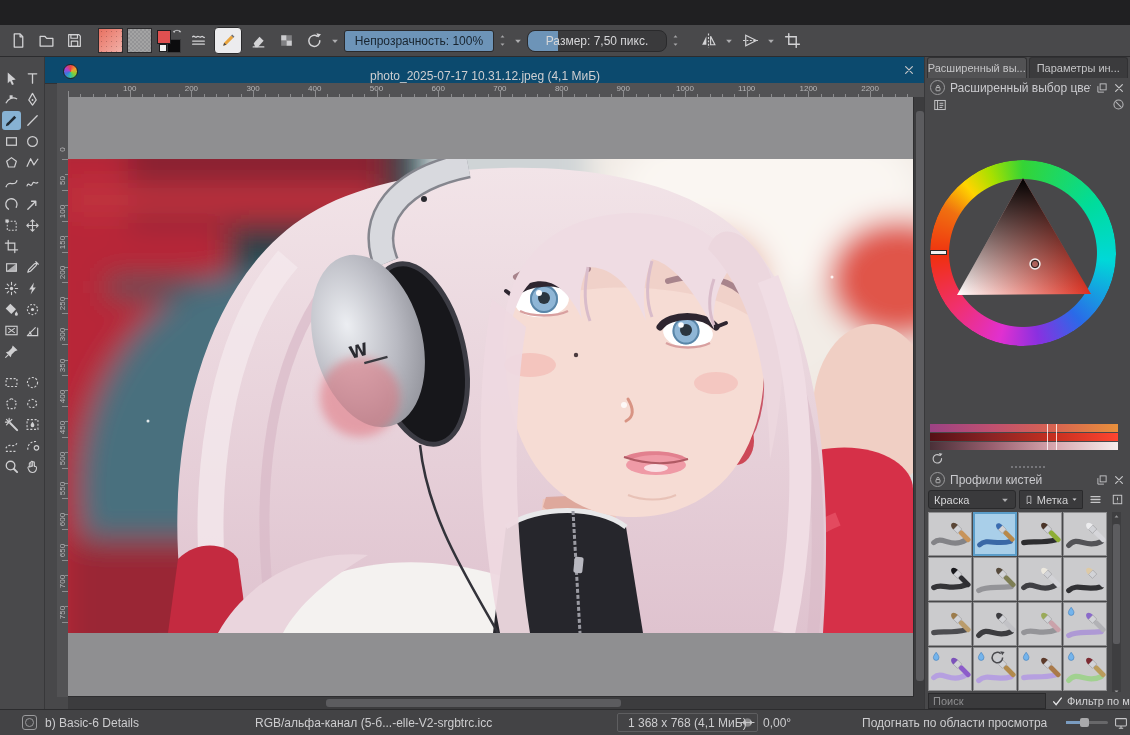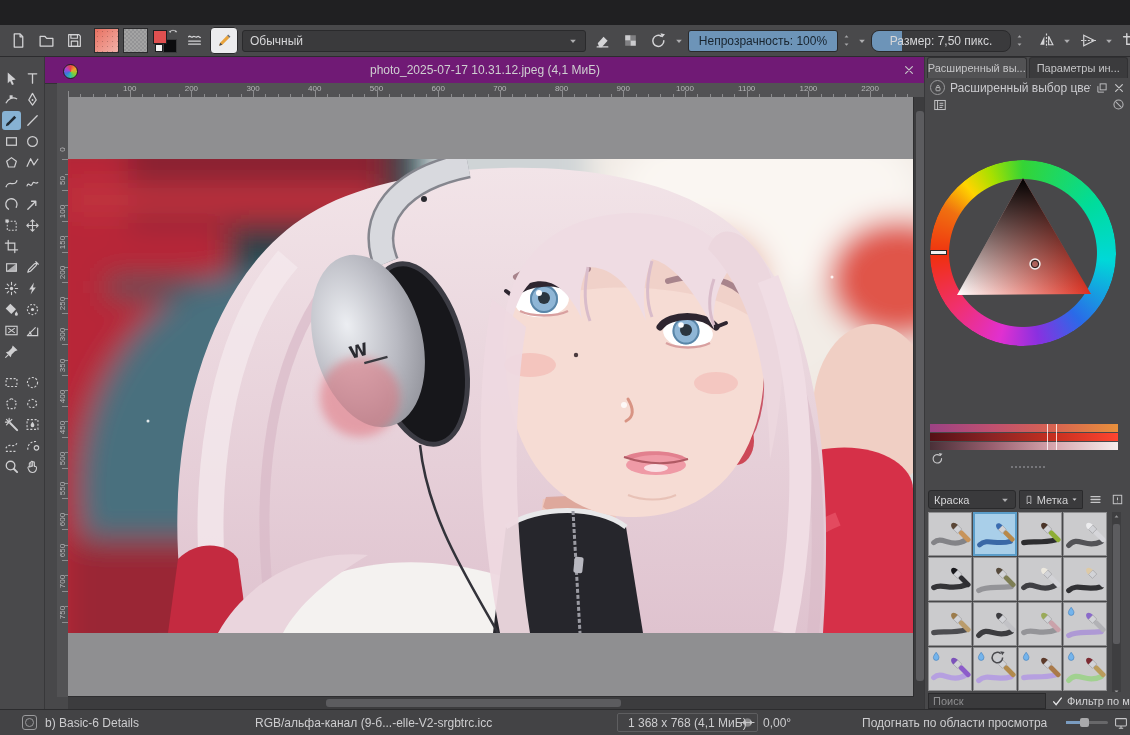--- a/index.html
+++ b/index.html
@@ -37,21 +37,21 @@
   .spin svg{width:9px;height:7px;}
   
   .left-tools{position:absolute;left:0;top:57px;width:45px;bottom:25px;background:#49494b;border-right:1px solid #38383a;
               display:grid;grid-template-columns:19px 19px;justify-content:center;align-content:start;gap:2px;padding-top:12px;box-sizing:border-box;}
   .tool{width:19px;height:19px;border-radius:3px;display:flex;align-items:center;justify-content:center;color:#cfcfd1;}
   .tool svg{width:15px;height:15px;}
   .tool.sel{background:#87b2d3;color:#202a32;}
   .tgap{grid-column:1/3;height:8px;}
   
   .doc{position:absolute;left:45px;top:57px;right:205px;bottom:25px;background:#48484a;}
-  .tabbar{position:absolute;left:0;top:0;right:0;height:26px;background:#701a75;border-bottom:1px solid #323234;display:flex;align-items:center;}
+  .tabbar{position:absolute;left:0;top:0;right:0;height:26px;background:#0c4a6e;border-bottom:1px solid #323234;display:flex;align-items:flex-end;}
   .docicon{position:absolute;left:18px;top:7px;width:13px;height:13px;border-radius:50%;
            background:conic-gradient(#e84048,#f0a030,#88d030,#30c0a0,#3878e0,#b040d0,#e84048);border:1px solid #222;}
   .tabtitle{flex:1;text-align:center;color:#cfcfd1;}
   .tabclose{position:absolute;right:10px;top:7px;width:12px;height:12px;color:#c6c6c8;}
   .rcorner{position:absolute;left:12px;top:26px;width:11px;height:14px;background:#525254;}
   .rcorner2{position:absolute;left:868px;top:26px;width:12px;height:14px;background:#525254;}
   .hruler{position:absolute;left:23px;top:26px;width:845px;height:14px;background:#525254;border-bottom:1px solid #3a3a3c;overflow:hidden;}
   .htick{position:absolute;bottom:0;width:1px;background:#8c8c8e;}
   .hlab{position:absolute;top:1px;font-size:8px;color:#b6b6b8;transform:translateX(-50%);}
   .vruler{position:absolute;left:12px;top:40px;width:11px;height:600px;background:#525254;border-right:1px solid #3a3a3c;overflow:hidden;}
@@ -514,26 +514,20 @@
     <div class="tbtn">
         <svg>
           <use href="#u-listwave"></use>
         </svg>
       </div>
     <div class="brushedit">
         <svg>
           <use href="#u-pencil"></use>
         </svg>
       </div>
-    <div class="combo blend">
-      <span>Обычный</span>
-      <svg class="caret">
-          <use href="#u-caret"></use>
-        </svg>
-    </div>
     <div class="tbtn">
         <svg>
           <use href="#u-eraser"></use>
         </svg>
       </div>
     <div class="tbtn">
         <svg>
           <use href="#u-check4"></use>
         </svg>
       </div>
@@ -1117,20 +1111,34 @@
       <div class="gs gs2"></div>
       <div class="gs gs3"></div>
       <div class="gmark" style="left:62%"></div>
       <div class="gmark" style="left:67%"></div>
     </div>
     <svg class="refresh2">
         <use href="#u-reload"></use>
       </svg>
     <div class="dockhandle"></div>
 
+    <div class="dheader dh2">
+      <span class="dlock">
+          <svg>
+            <use href="#u-lock"></use>
+          </svg>
+        </span>
+      <span class="dtitle">Профили кистей</span>
+      <svg class="dico">
+          <use href="#u-float"></use>
+        </svg>
+      <svg class="dico">
+          <use href="#u-x"></use>
+        </svg>
+    </div>
 
     <div class="presetrow">
       <div class="combo kraska">
         <span>Краска</span>
         <svg class="caret">
             <use href="#u-caret"></use>
           </svg>
       </div>
       <div class="tagbtn">
         <svg>
@@ -1375,21 +1383,21 @@
     </div>
   </div>
 
   <div class="statusbar">
     <div class="sb sb-icon">
         <span class="pv">
           <i></i>
         </span>
       </div>
     <div class="sb sb-brush">b) Basic-6 Details</div>
-    <div class="sb sb-prof">RGB/альфа-канал (9-б...-elle-V2-srgbtrc.icc</div>
+    <div class="sb sb-prof">RGB/альфа-канал (5-б...-elle-V2-srgbtrc.icc</div>
     <div class="sb sb-size">1 368 x 768 (4,1 МиБ)</div>
     <div class="sb sb-rot">
         <svg>
           <use href="#u-rot"></use>
         </svg>
       </div>
     <div class="sb sb-angle">0,00°</div>
     <div class="sb sb-fit">Подогнать по области просмотра</div>
     <div class="sb sb-zoom">
       <div class="ztrack">

